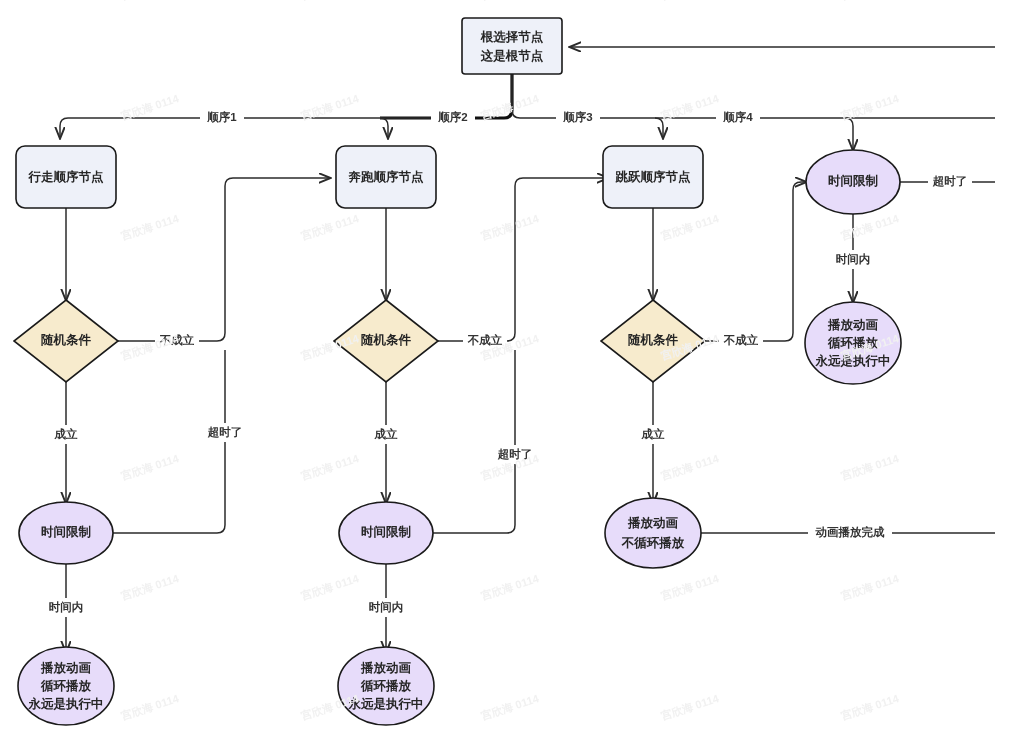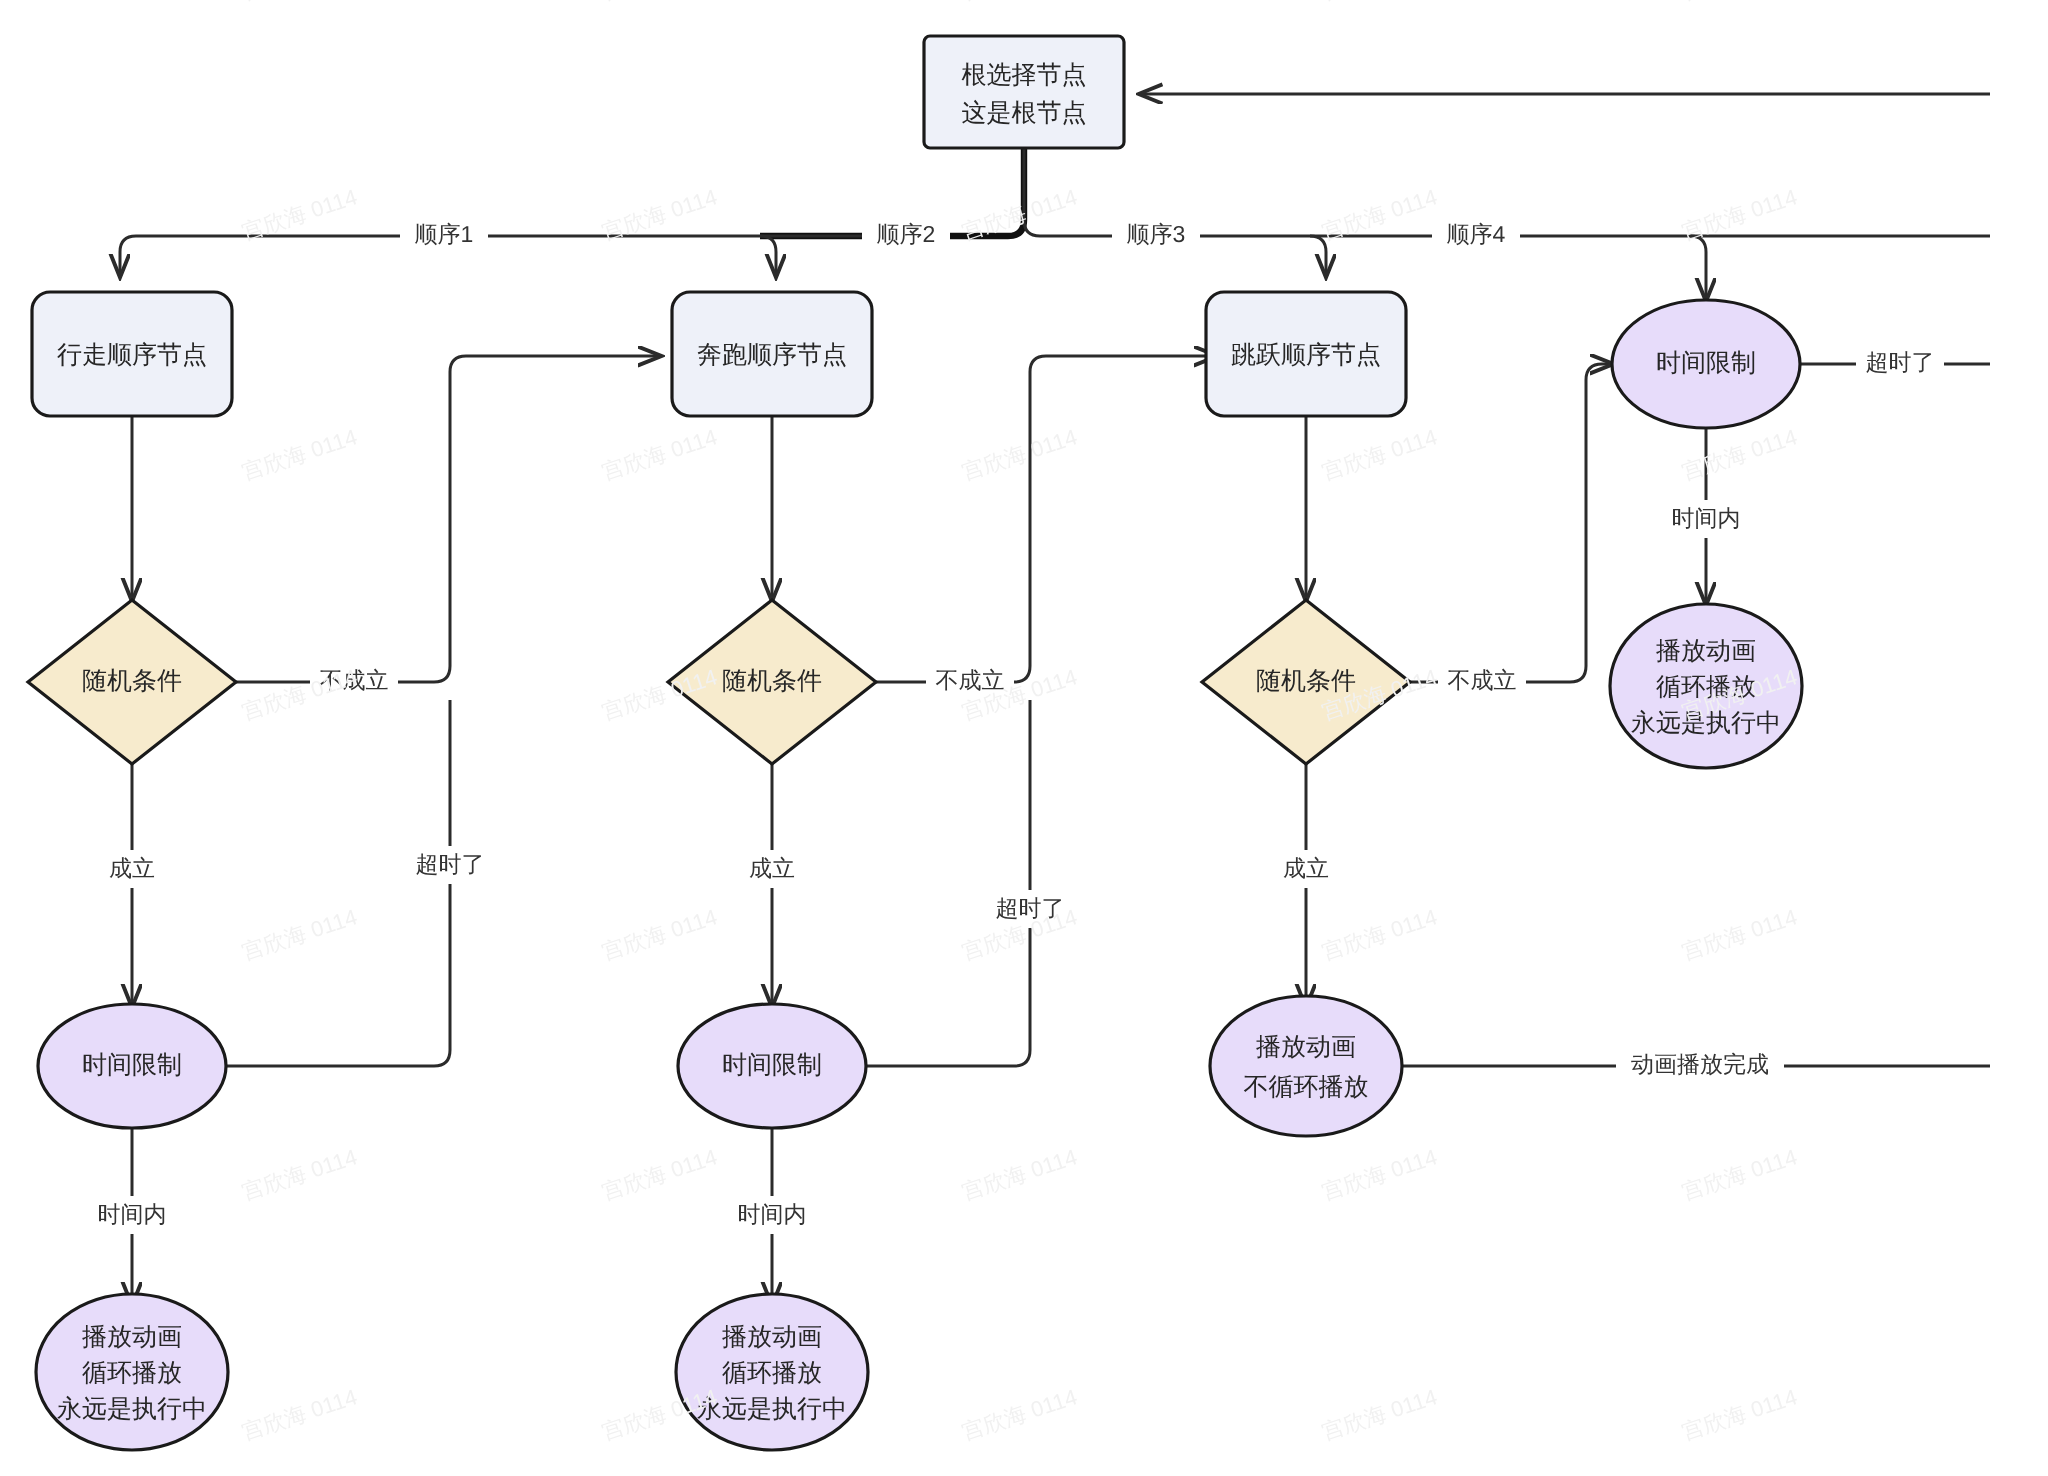--- a/index.html
+++ b/index.html
@@ -9,20 +9,21 @@
   }
   body {
     font-family: "Liberation Sans", "DejaVu Sans", sans-serif;
   }
   #canvas {
     position: relative;
     width: 995px;
     height: 738px;
     background: #ffffff;
     overflow: hidden;
+    font-weight: bold;
   }
   svg#flow {
     position: absolute;
     left: 0;
     top: 0;
     width: 1024px;
     height: 738px;
   }
   .shape-rect {
     fill: #eef1f9;

